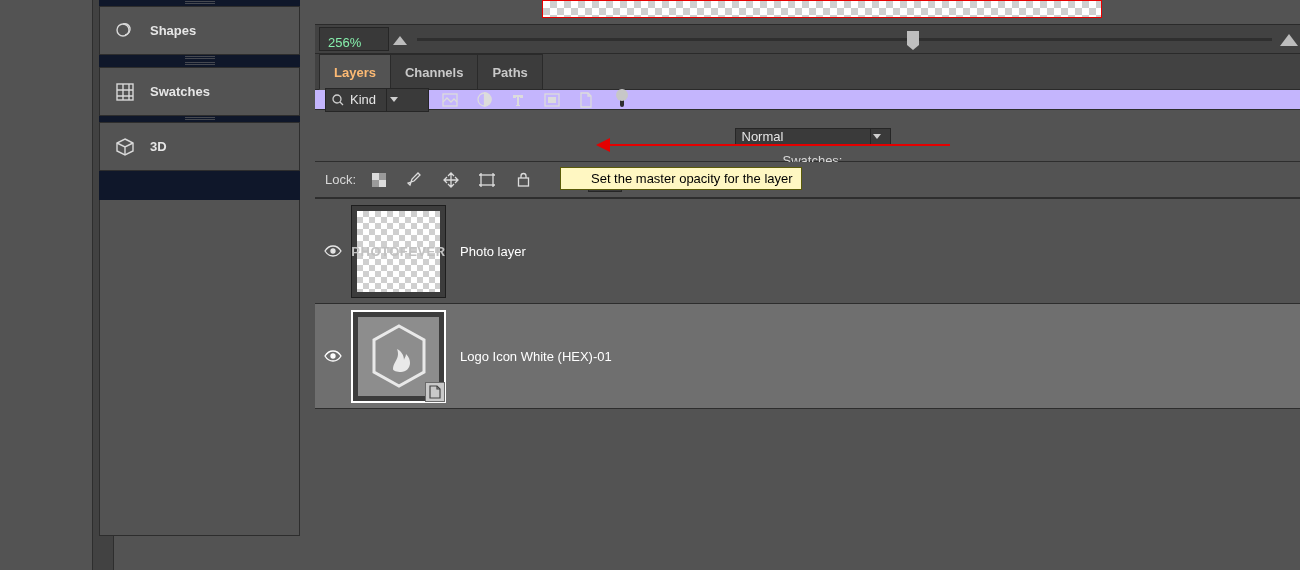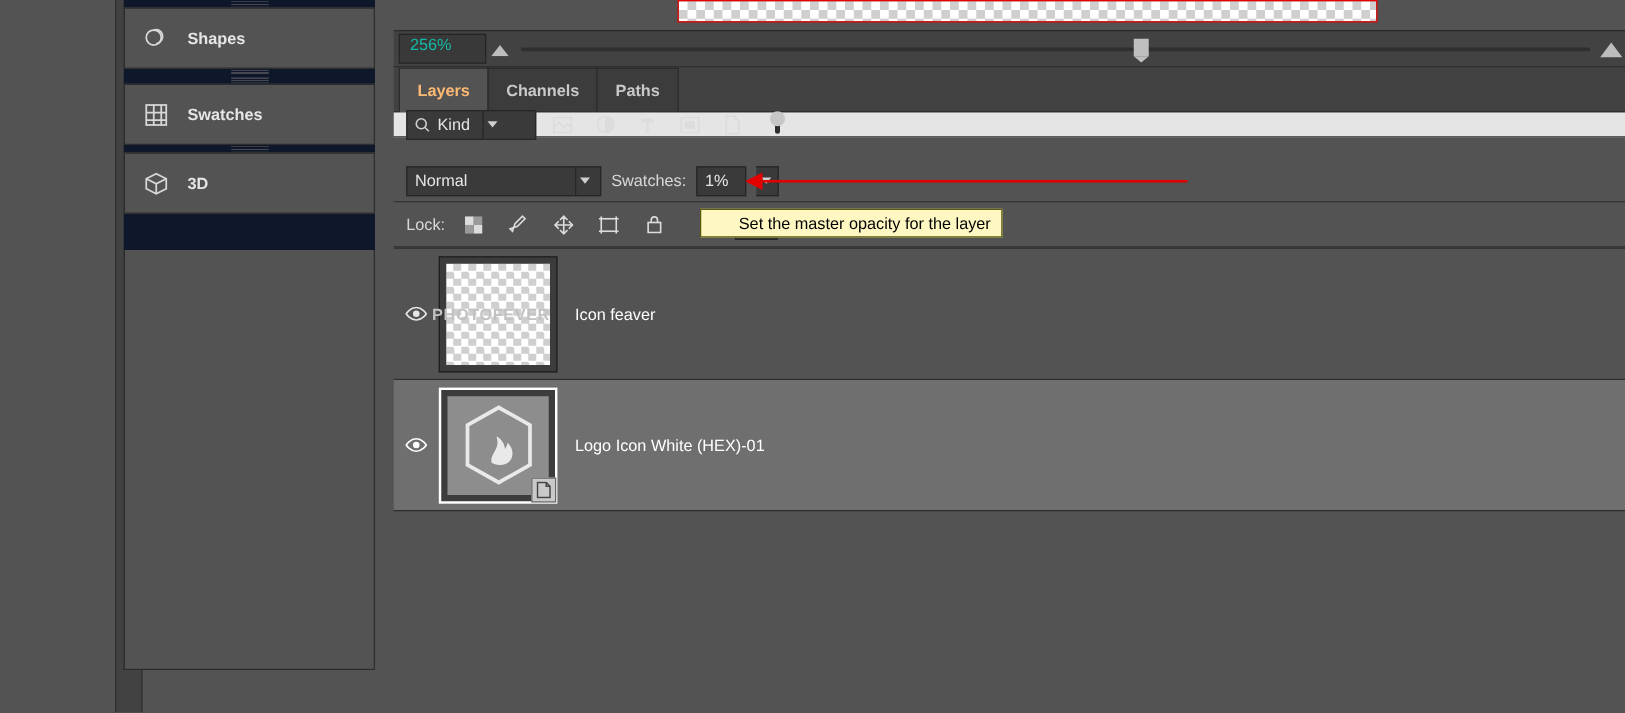--- a/index.html
+++ b/index.html
@@ -17,45 +17,45 @@
   .panel-sep .dots { width:30px; height:4px; background:repeating-linear-gradient(#6a6a6a,#6a6a6a 1px,transparent 1px,transparent 2px); opacity:.6;}
   .panel-item .label { font-weight:600; color:#e6e6e6; }
   .strip-below { position:absolute; left:0; right:0; top:200px; bottom:0; border:1px solid #2d2d2d; border-top:0; background:#535353;}
 
   .icon24 { width:22px; height:22px; display:flex; align-items:center; justify-content:center; }
 
   
   .canvas-strip  { position:absolute; left:0; right:0; top:0; height:24px; background:#535353; }
   .canvas-frame  { position:absolute; left:227px; top:0; width:560px; height:18px; background:repeating-conic-gradient(#cfcfcf 0 25%,#fff 0 50%) 0 0/14px 14px; border:1px solid #e80000; }
   .zoom-row      { position:absolute; left:0; right:0; top:24px; height:30px; background:#424242; border-top:1px solid #2a2a2a; border-bottom:1px solid #2a2a2a; display:flex; align-items:center; }
-  .zoom-box      { width:70px; height:24px; margin-left:4px; background:#393939; border:1px solid #262626; display:flex; align-items:flex-start; padding-left:8px; color:#14b8a6; }
+  .zoom-box      { width:70px; height:24px; margin-left:4px; background:#393939; border:1px solid #262626; display:flex; align-items:flex-end; padding-left:8px; color:#86efac; }
   .zoom-min,.zoom-max { width:22px; height:20px; display:flex; align-items:center; justify-content:center; color:#bdbdbd; }
   .zoom-slider   { flex:1; height:8px; margin:0 6px; position:relative; }
   .zoom-slider .track { position:absolute; left:0; right:0; top:3px; height:3px; background:#2f2f2f; }
   .zoom-slider .thumb { position:absolute; top:-4px; width:12px; height:14px; background:#bfbfbf; transform:translateX(-50%); }
   .zoom-slider .thumb:after{content:"";position:absolute;left:0;right:0;top:100%;height:0;border-left:6px solid transparent;border-right:6px solid transparent;border-top:5px solid #bfbfbf;}
 
   
   .tabs-row { position:absolute; left:0; right:0; top:54px; height:36px; background:#424242; border-bottom:1px solid #2a2a2a; display:flex; align-items:stretch; padding-left:4px;}
   .tab { padding:0 14px; display:flex; align-items:center; color:#c9c9c9; font-weight:600; background:transparent; border-top:1px solid transparent; border-left:1px solid transparent; border-right:1px solid transparent;}
   .tab.active { color:#fdba74; background:#535353; border-color:#2a2a2a; border-bottom:1px solid #535353; margin-bottom:-1px;}
   .tab:not(.active){ background:#3c3c3c; border-color:#2a2a2a; border-bottom:none; margin-left:-1px;}
 
   
-  .filter-row { position:absolute; left:0; right:0; top:90px; height:20px; background:#e5e5e5; border-bottom:1px solid #2e2e2e; display:flex; align-items:center; gap:8px; padding-left:10px;}
+  .filter-row { position:absolute; left:0; right:0; top:90px; height:20px; background:#c4b5fd; border-bottom:1px solid #2e2e2e; display:flex; align-items:center; gap:8px; padding-left:10px;}
   .combo { height:24px; background:#3a3a3a; border:1px solid #262626; display:flex; align-items:center; gap:6px; padding:0 6px; color:#e6e6e6; }
   .combo .chev { width:14px; border-left:1px solid #262626; display:flex; align-items:center; justify-content:center; height:100%; margin-left:4px;}
   .kind-combo { width:104px; }
   .iconbtn { width:26px; height:24px; display:flex; align-items:center; justify-content:center; color:#e0e0e0; }
   .switch { width:14px; height:22px; position:relative; margin-left:8px;}
   .switch .rail{position:absolute;left:5px;top:4px;width:4px;bottom:4px;background:#2e2e2e;border-radius:2px;}
   .switch .knob{position:absolute;left:1px;top:0;width:12px;height:12px;border-radius:50%;background:#c7c7c7;}
 
   
-  .blend-row { position:absolute; left:0; right:0; top:128px; height:34px; background:#535353; border-bottom:1px solid #2e2e2e; display:flex; align-items:center; gap:8px; padding-left:10px;}
+  .blend-row { position:absolute; left:0; right:0; top:128px; height:34px; background:#535353; border-bottom:1px solid #2e2e2e; display:flex; align-items:center; gap:8px; padding-left:10px;flex-direction:column;}
   .blend-combo { width:156px; }
   .label-dim { color:#d8d8d8; }
   .val-box { height:24px; width:40px; background:#3a3a3a; border:1px solid #262626; display:flex; align-items:center; padding-left:6px;}
   .drop-btn { height:24px; width:18px; background:#3a3a3a; border:1px solid #262626; border-left:0; display:flex; align-items:center; justify-content:center;}
 
   
   .lock-row { position:absolute; left:0; right:0; top:162px; height:36px; background:#535353; border-bottom:1px solid #2e2e2e; display:flex; align-items:center; gap:10px; padding-left:10px;}
   .fill-wrap { display:flex; align-items:center; gap:6px; margin-left:16px;}
 
   
@@ -63,21 +63,21 @@
   .red-arrow { position:absolute; height:2px; background:#e40000; z-index:5;}
   .red-arrow .head { position:absolute; left:-14px; top:-6px; width:0;height:0;border-top:7px solid transparent;border-bottom:7px solid transparent;border-right:14px solid #e40000;}
 
   
   .layers-list { position:absolute; left:0; right:0; top:198px; bottom:0; background:#535353;}
   .layer-row { position:relative; height:105px; border-top:1px solid #2d2d2d; display:flex; align-items:center;}
   .layer-row.selected { background:#6f6f6f; }
   .layer-row .vis { width:24px; display:flex; align-items:center; justify-content:center; margin-left:6px;}
   .thumb-land { width:95px; height:93px; margin-left:6px; background:#3c3c3c; border:1px solid #1e1e1e; position:relative;}
   .layer-row.selected .thumb-land { border:2px solid #ffffff; }
-  .thumb-land .check { position:absolute; inset:5px; background:repeating-conic-gradient(#cfcfcf 0 25%,#ffffff 0 50%) 0 0/12px 12px; display:flex; align-items:center; justify-content:flex-end; color:#c2c2c2; font-weight:700; font-size:10px; letter-spacing:.5px; }
+  .thumb-land .check { position:absolute; inset:5px; background:repeating-conic-gradient(#cfcfcf 0 25%,#ffffff 0 50%) 0 0/12px 12px; display:flex; align-items:center; justify-content:center; color:#c2c2c2; font-weight:700; font-size:10px; letter-spacing:.5px; }
   .thumb-land .hexmark { position:absolute; inset:10px; display:flex; align-items:center; justify-content:center;}
   .layer-row .name { margin-left:14px; color:#ffffff; }
   .so-badge { position:absolute; right:-1px; bottom:-1px; width:20px; height:20px; background:#c9c9c9; border:1px solid #6a6a6a; display:flex; align-items:center; justify-content:center;}
   .layers-bottom-gap{height:160px;background:#535353;border-top:1px solid #2d2d2d;}
 
   .chev-down { width:0;height:0;border-left:4px solid transparent;border-right:4px solid transparent;border-top:5px solid #cfcfcf;}
   svg { display:block; }
 </style>
 </head>
 <body>
@@ -280,21 +280,21 @@
         <svg width="18" height="12" viewBox="0 0 18 12" stroke="#e6e6e6" fill="none" stroke-width="1.3">
             <path d="M1 6s3-5 8-5 8 5 8 5-3 5-8 5-8-5-8-5z"></path>
             <circle cx="9" cy="6" r="2" fill="#e6e6e6"></circle>
           </svg>
       </div>
       <div class="thumb-land">
         <div class="check">
             <span>PHOTOFEVER</span>
           </div>
       </div>
-      <span class="name">Icon feaver</span>
+      <span class="name">Photo layer</span>
     </div>
 
     <div class="layer-row selected">
       <div class="vis">
         <svg width="18" height="12" viewBox="0 0 18 12" stroke="#ffffff" fill="none" stroke-width="1.3">
             <path d="M1 6s3-5 8-5 8 5 8 5-3 5-8 5-8-5-8-5z"></path>
             <circle cx="9" cy="6" r="2" fill="#ffffff"></circle>
           </svg>
       </div>
       <div class="thumb-land">

